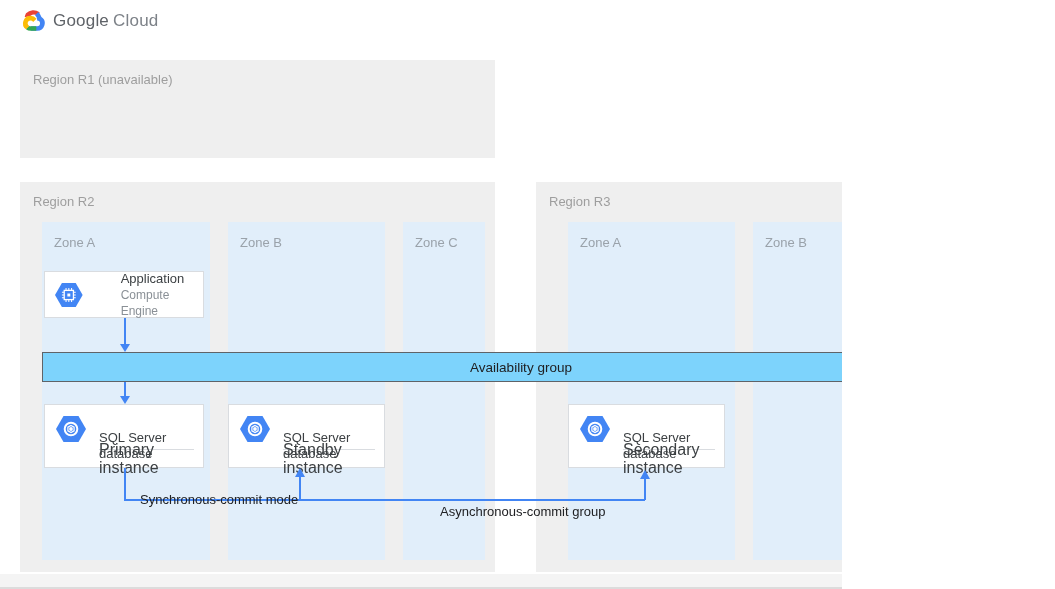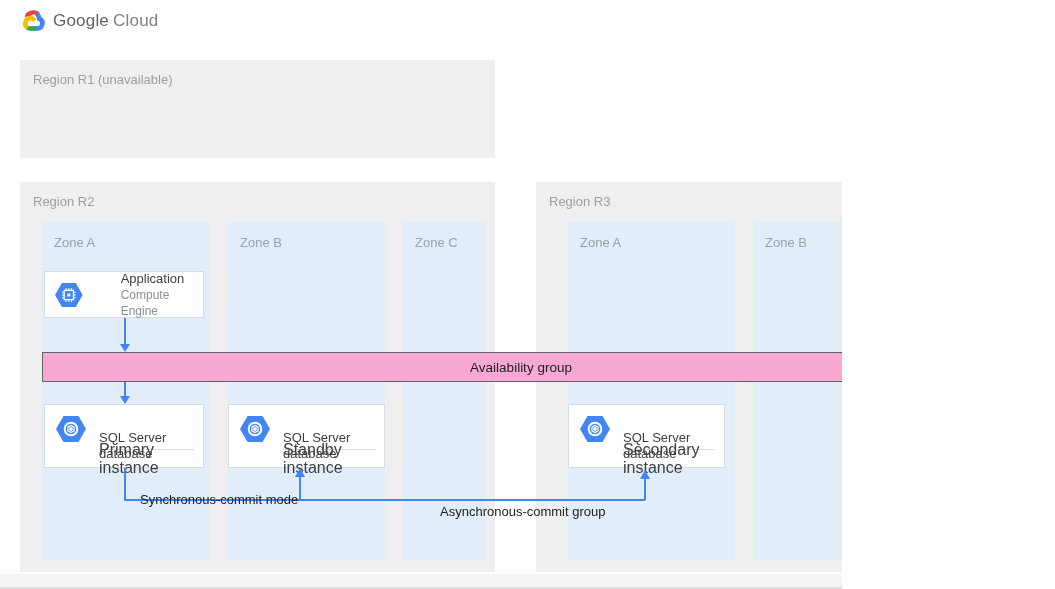--- a/index.html
+++ b/index.html
@@ -27,21 +27,21 @@
   .app-sub{font-size:12px;color:#8a9096;}
 
   .sql-card .icon-wrap{position:absolute;left:11px;top:11px;}
   .sql-title{position:absolute;left:54px;top:25px;width:95px;font-size:13px;line-height:16px;color:#3c4043;}
   .sql-divider{position:absolute;left:54px;right:9px;top:44px;border-top:1px solid #d9dce0;}
   .sql-instance{position:absolute;left:54px;top:36px;font-size:16px;color:#3c4043;}
 
   
   .avail-bar{
     position:absolute;left:42px;top:352px;width:958px;height:30px;box-sizing:border-box;
-    background:#f9a8d4;border:1px solid #5f6368;display:flex;align-items:center;justify-content:center;
+    background:#7dd3fc;border:1px solid #5f6368;display:flex;align-items:center;justify-content:center;
     font-size:13.5px;color:#202124;
   }
 
   
   .edge-label{position:absolute;font-size:13px;color:#202124;}
 
   
   #arrows{position:absolute;left:0;top:0;width:1055px;height:589px;pointer-events:none;}
 
   

